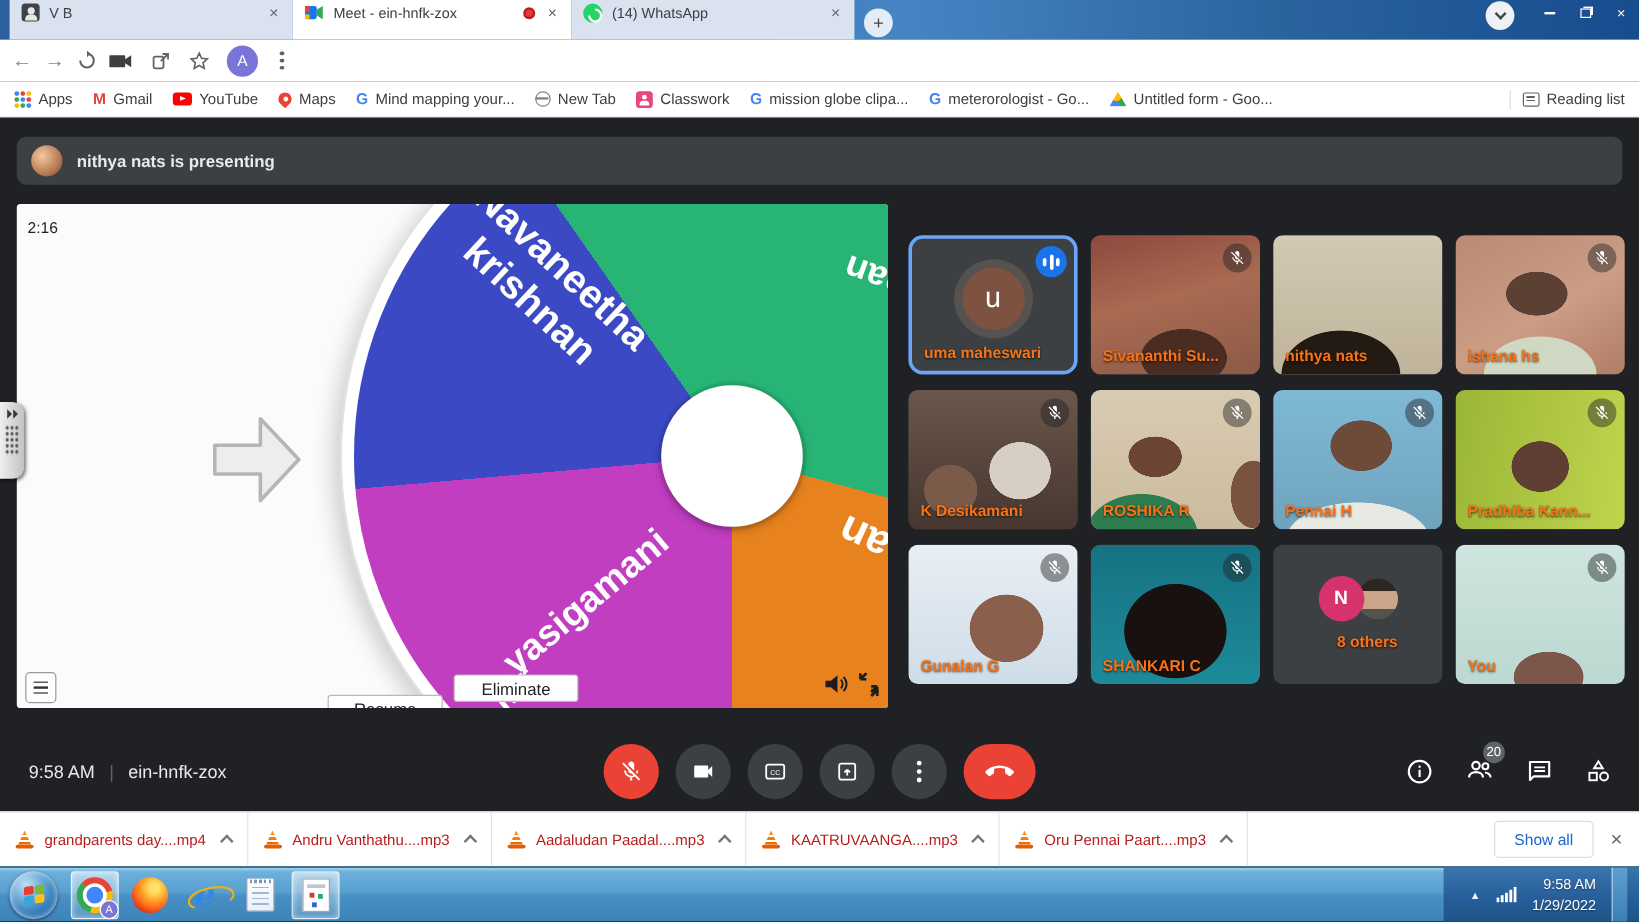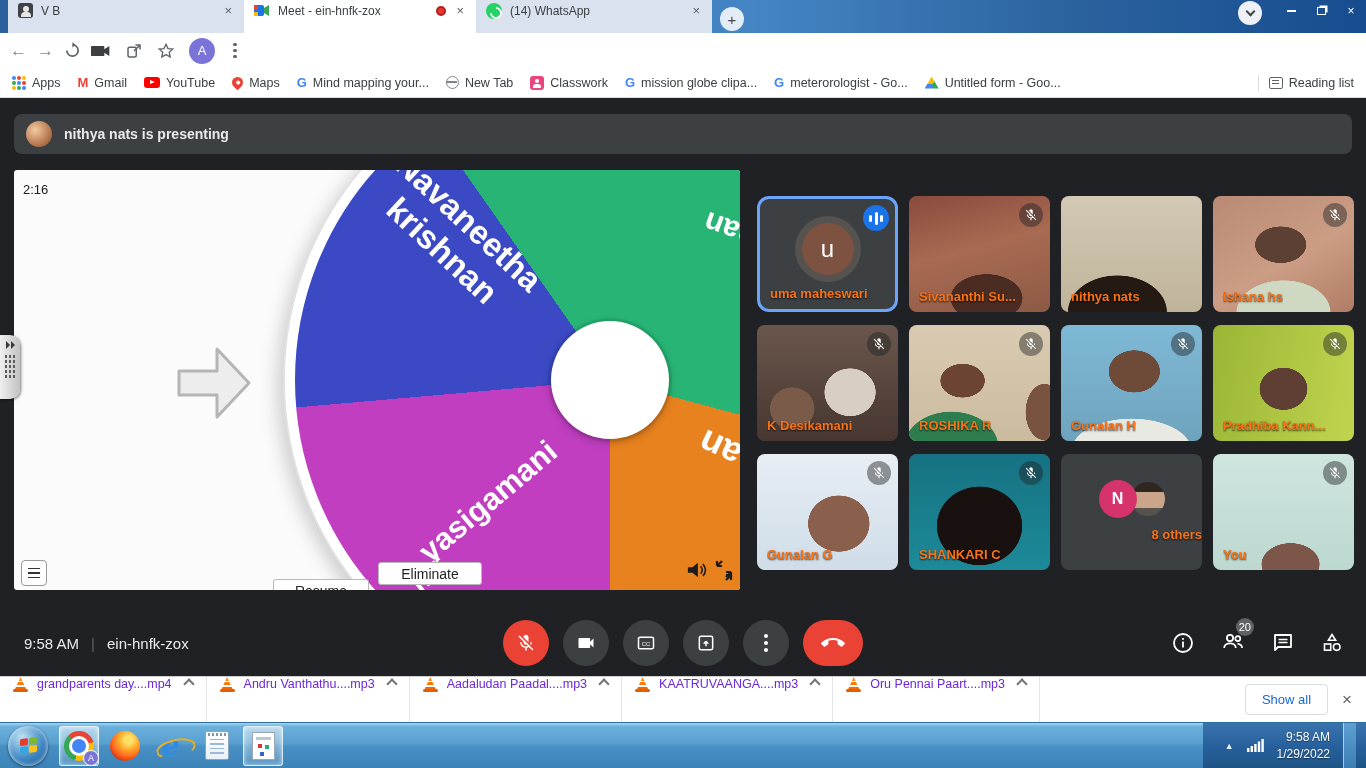--- a/index.html
+++ b/index.html
@@ -117,21 +117,21 @@
     background-image:radial-gradient(#5c5c5c 1px,transparent 1.4px);background-size:4px 5px}
 
   
   .grid{position:absolute;left:757px;top:98px;display:grid;grid-template-columns:repeat(4,141px);
     grid-auto-rows:116px;gap:13px 11px}
   .tile{position:relative;background:#3c4043;border-radius:8px;overflow:hidden}
   .tile.speaking{border:3px solid #6ba4f8;border-radius:12px}
   .pv{position:absolute;inset:0}
   .tname{position:absolute;left:10px;bottom:8px;max-width:124px;overflow:hidden;font-size:13px;
     font-weight:bold;color:#f97316;text-shadow:0 1px 2px rgba(0,0,0,.8);white-space:nowrap;z-index:2}
-  .tname.center{left:16px;right:0;max-width:none;text-align:right;bottom:28px}
+  .tname.center{left:16px;right:0;max-width:none;text-align:center;bottom:28px}
   .micoff{position:absolute;top:7px;right:7px;width:24px;height:24px;border-radius:50%;
     background:rgba(32,33,36,.45);display:flex;align-items:center;justify-content:center;z-index:2}
   .audio-ind{position:absolute;top:6px;right:6px;width:26px;height:26px;border-radius:50%;background:#1a73e8;
     display:flex;align-items:center;justify-content:center;gap:2.5px;z-index:2}
   .audio-ind i{width:3px;border-radius:2px;background:#fff}
   .audio-ind i:nth-child(1){height:7px}.audio-ind i:nth-child(2){height:13px}.audio-ind i:nth-child(3){height:7px}
   .ava{position:absolute;left:50%;top:24px;transform:translateX(-50%);width:52px;height:52px;border-radius:50%;
     background:#7d5240;box-shadow:0 0 0 7px #56524f;display:flex;align-items:center;justify-content:center;
     color:#fff;font-size:24px}
   .others-avas{position:absolute;left:0;right:0;top:26px;display:flex;justify-content:center;align-items:center}
@@ -162,22 +162,22 @@
   .cbtn .mdots{display:flex;flex-direction:column;gap:3px}
   .cbtn .mdots i{width:4px;height:4px;border-radius:50%;background:#fff}
   .mb-right{margin-left:auto;margin-right:22px;display:flex;align-items:center;gap:25px}
   .pplwrap{position:relative}
   .badge{position:absolute;top:-11px;right:-8px;min-width:18px;height:18px;border-radius:9px;background:#5f6368;
     color:#fff;font-size:11px;display:flex;align-items:center;justify-content:center;padding:0 3px}
 
   
   .downloads{position:absolute;left:0;top:676px;width:100%;height:46px;background:#fff;
     border-top:1px solid #cfcfcf;display:flex;align-items:stretch}
-  .dl{display:flex;align-items:flex-start;gap:9px;padding:0 13px;border-right:1px solid #e4e4e4;
-    font-size:12.5px;color:#6d28d9;white-space:nowrap}
+  .dl{display:flex;align-items:center;gap:9px;padding:0 13px;border-right:1px solid #e4e4e4;
+    font-size:12.5px;color:#b91c1c;white-space:nowrap}
   .cone{width:15px;height:15px;position:relative;flex:none}
   .cone::before{content:"";position:absolute;left:2px;top:0;width:11px;height:12px;
     clip-path:polygon(50% 0,100% 100%,0 100%);
     background:linear-gradient(180deg,#ff8a1e 0 30%,#fff 30% 45%,#ff7a00 45% 68%,#fff 68% 80%,#f06a00 80%)}
   .cone::after{content:"";position:absolute;left:0;bottom:0;width:15px;height:3px;background:#e55d00;border-radius:2px}
   .chev{width:8px;height:8px;border-left:2px solid #757575;border-top:2px solid #757575;
     transform:rotate(45deg);margin:3px 0 0 4px}
   .dl-right{margin-left:auto;display:flex;align-items:center;gap:14px;padding-right:14px}
   .showall{color:#1967d2;font-size:13px;border:1px solid #dadce0;border-radius:4px;padding:7px 16px;background:#fff}
   .dl-close{color:#5f6368;font-size:17px}
@@ -458,21 +458,21 @@
         <div class="tname">ROSHIKA R</div>
       </div>
 
       <div class="tile">
         <div class="pv pv6"></div>
         <div class="micoff">
           <svg width="14" height="14" viewBox="0 0 24 24">
               <path fill="#fff" d="M19 11h-1.7c0 .74-.16 1.43-.43 2.05l1.23 1.23c.56-.98.9-2.09.9-3.28zm-4.02.17c0-.06.02-.11.02-.17V5c0-1.66-1.34-3-3-3S9 3.34 9 5v.18l5.98 5.99zM4.27 3L3 4.27l6.01 6.01V11c0 1.66 1.33 3 2.99 3 .22 0 .44-.03.65-.08l1.66 1.66c-.71.33-1.5.52-2.31.52-2.76 0-5.3-2.1-5.3-5.1H5c0 3.41 2.72 6.23 6 6.72V21h2v-3.28c.91-.13 1.77-.45 2.54-.9L19.73 21 21 19.73 4.27 3z"></path>
             </svg>
         </div>
-        <div class="tname">Gunalan H</div>
+        <div class="tname">Pennai H</div>
       </div>
 
       <div class="tile">
         <div class="pv pv7"></div>
         <div class="micoff">
           <svg width="14" height="14" viewBox="0 0 24 24">
               <path fill="#fff" d="M19 11h-1.7c0 .74-.16 1.43-.43 2.05l1.23 1.23c.56-.98.9-2.09.9-3.28zm-4.02.17c0-.06.02-.11.02-.17V5c0-1.66-1.34-3-3-3S9 3.34 9 5v.18l5.98 5.99zM4.27 3L3 4.27l6.01 6.01V11c0 1.66 1.33 3 2.99 3 .22 0 .44-.03.65-.08l1.66 1.66c-.71.33-1.5.52-2.31.52-2.76 0-5.3-2.1-5.3-5.1H5c0 3.41 2.72 6.23 6 6.72V21h2v-3.28c.91-.13 1.77-.45 2.54-.9L19.73 21 21 19.73 4.27 3z"></path>
             </svg>
         </div>
         <div class="tname">Pradhiba Kann...</div>

